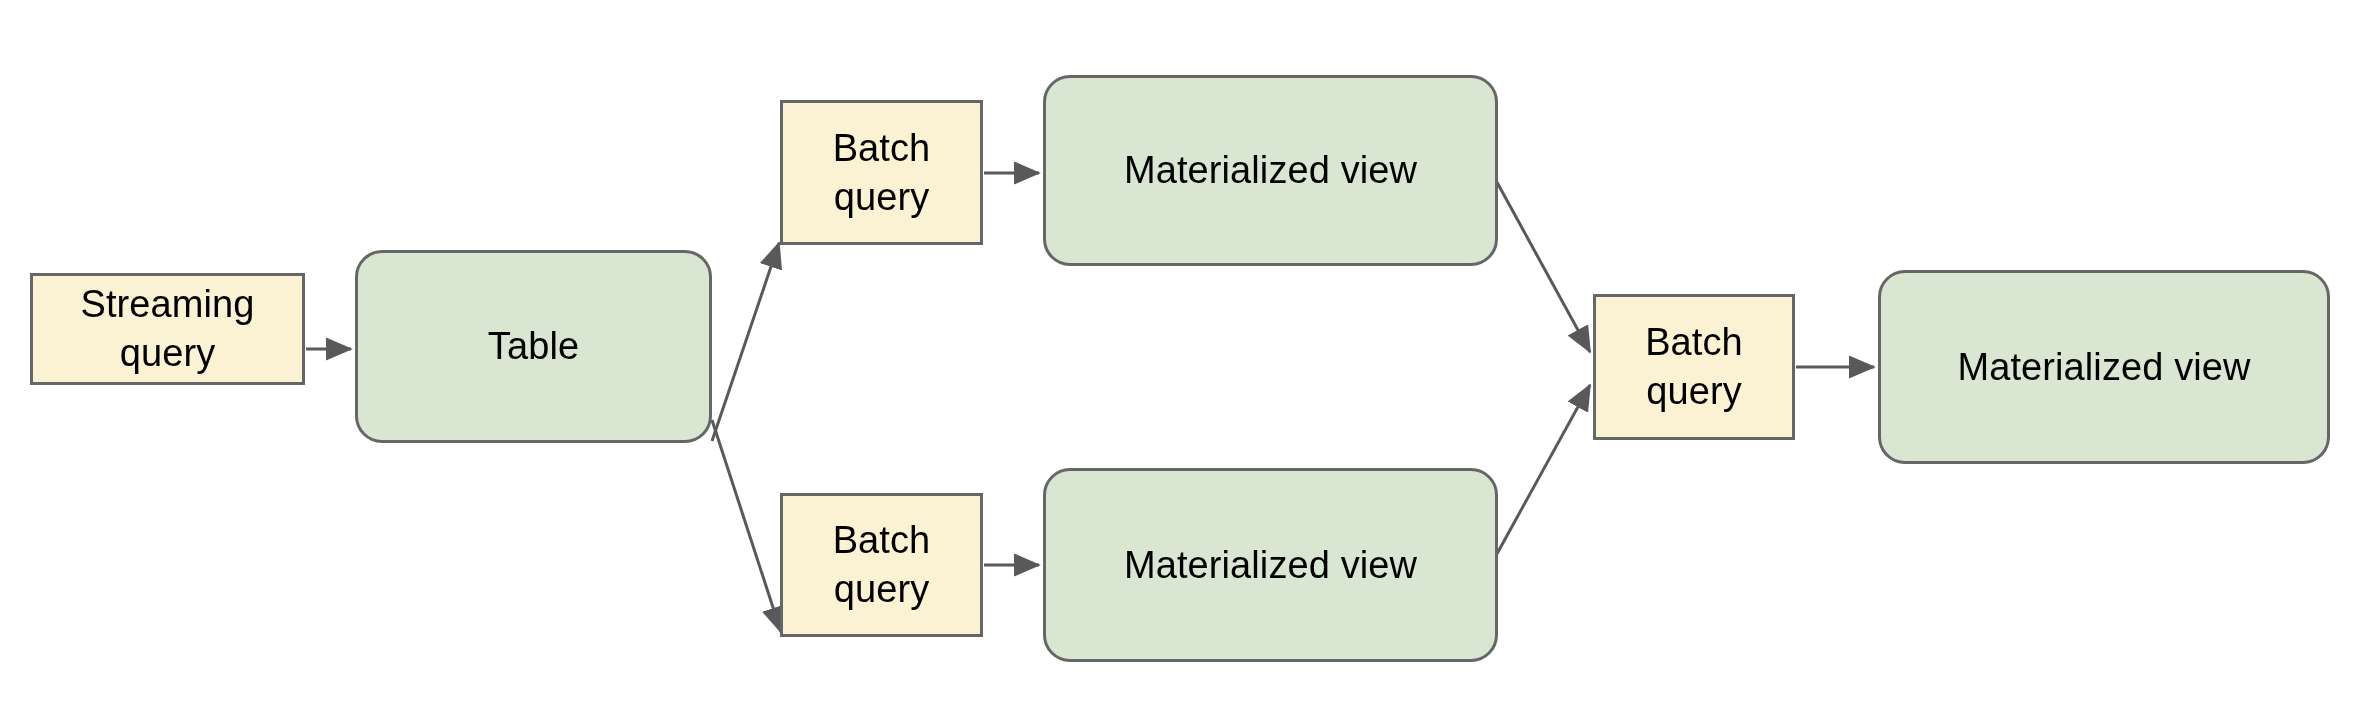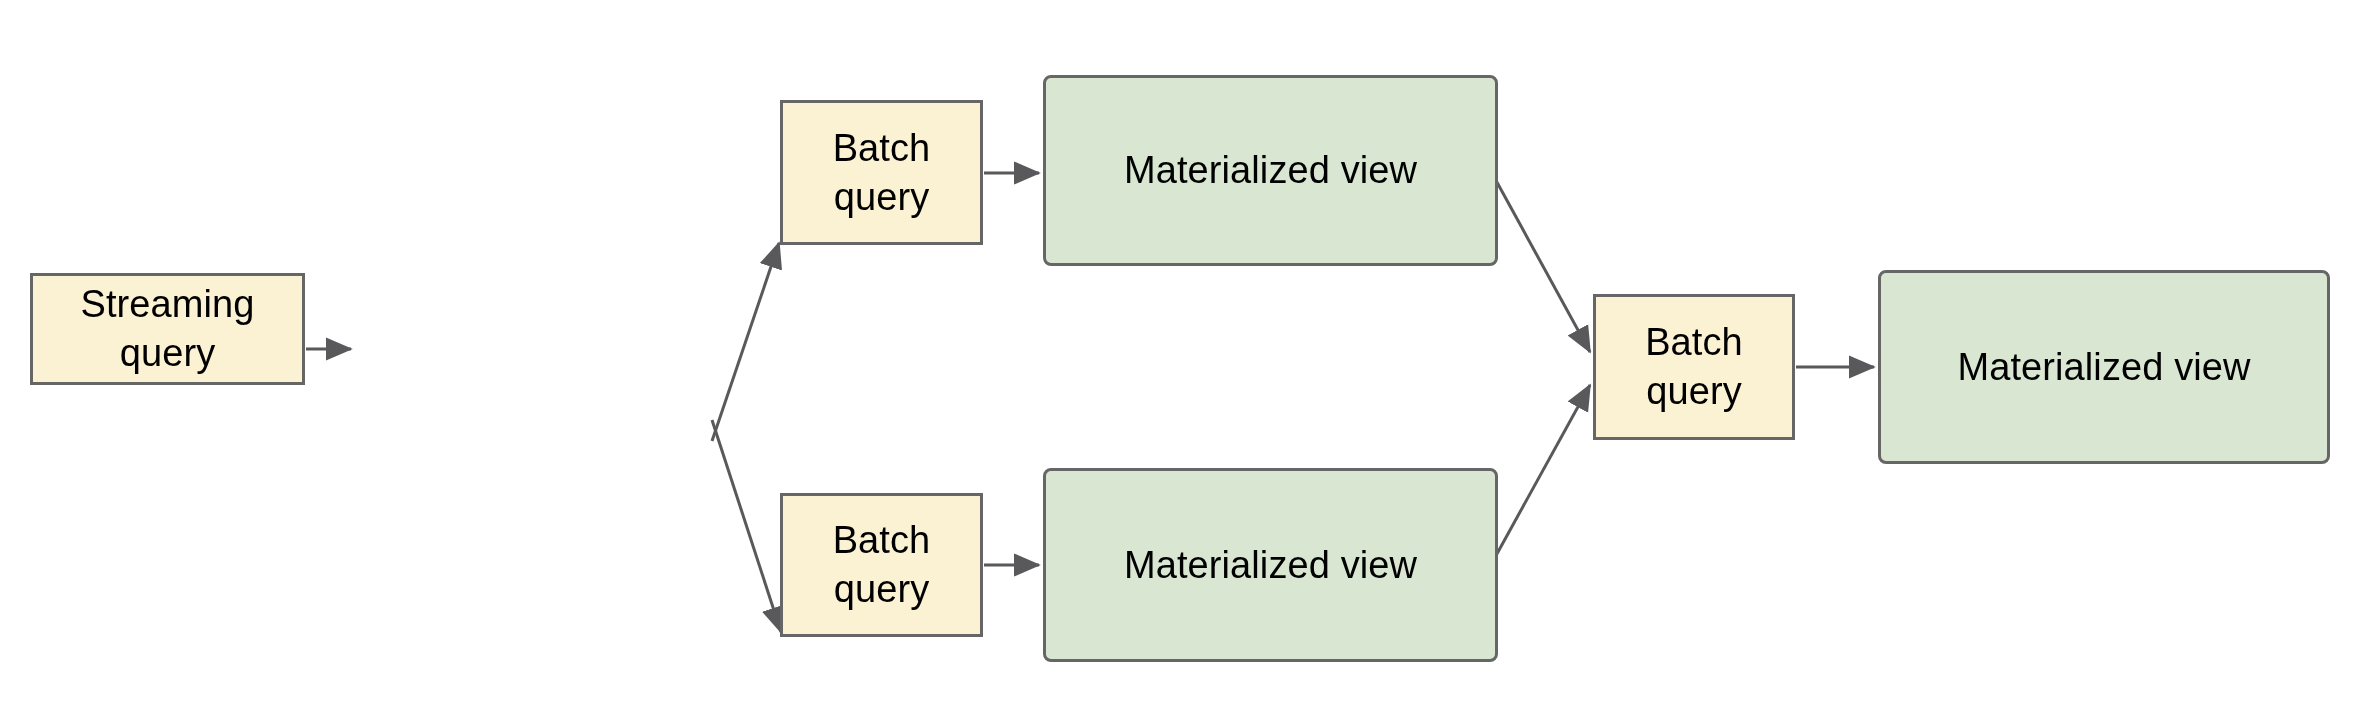--- a/index.html
+++ b/index.html
@@ -42,21 +42,21 @@
   }
   .node-query {
     background: #fbf2d3;
     border-color: #666666;
     border-radius: 0;
     font-size: 38px;
   }
   .node-store {
     background: #d9e7d2;
     border-color: #666666;
-    border-radius: 8px;
+    border-radius: 27px;
     font-size: 38px;
   }
   .node-label {
     display: block;
     white-space: pre-line;
   }
 </style>
 </head>
 <body>
 
@@ -100,20 +100,23 @@
     <g>
       <line x1="1796" y1="367" x2="1874" y2="367" stroke="#59595b" stroke-width="3" marker-end="url(#arrowhead)"></line>
     </g>
   </svg>
 
   <div class="node node-query" id="n-streaming-query" style="left: 30px; top: 273px; width: 275px; height: 112px;">
     <span class="node-label">Streaming
 query</span>
   </div>
 
+  <div class="node node-store" id="n-table" style="left: 355px; top: 250px; width: 357px; height: 193px;">
+    <span class="node-label">Table</span>
+  </div>
 
   <div class="node node-query" id="n-batch-query-top" style="left: 780px; top: 100px; width: 203px; height: 145px;">
     <span class="node-label">Batch
 query</span>
   </div>
 
   <div class="node node-store" id="n-materialized-view-top" style="left: 1043px; top: 75px; width: 455px; height: 191px;">
     <span class="node-label">Materialized view</span>
   </div>
 

